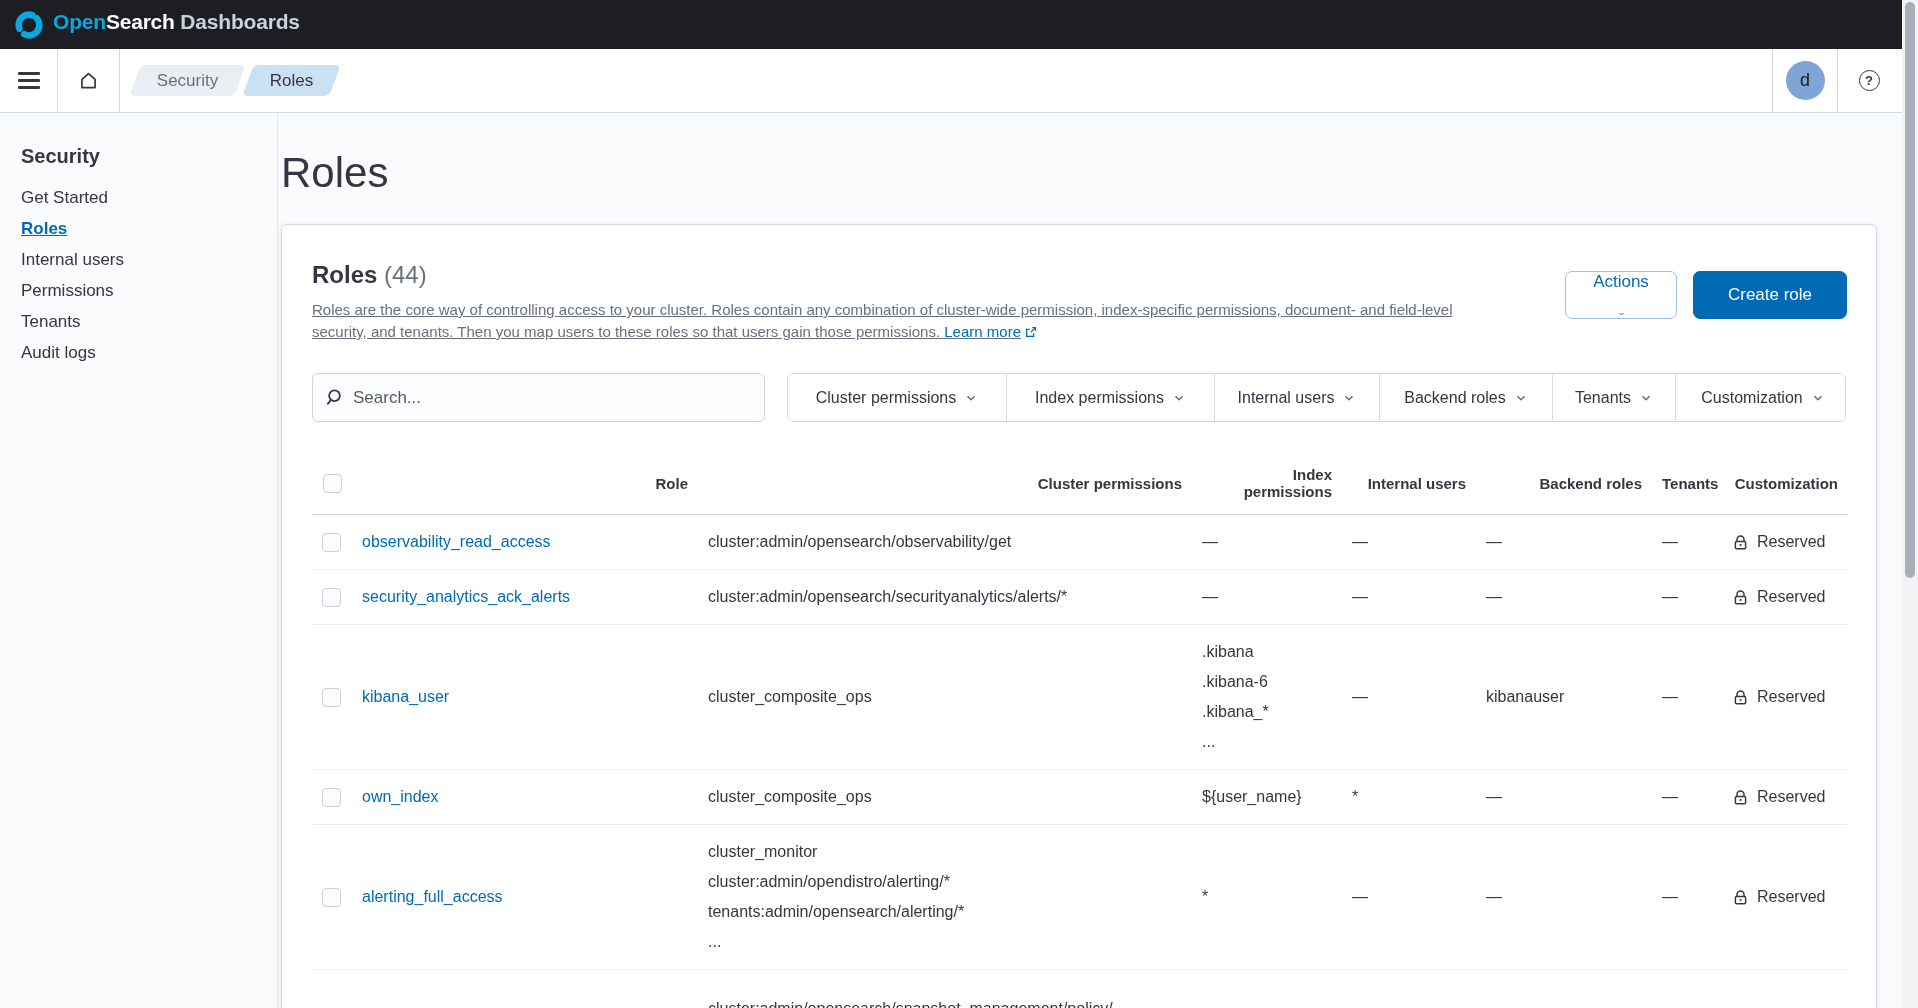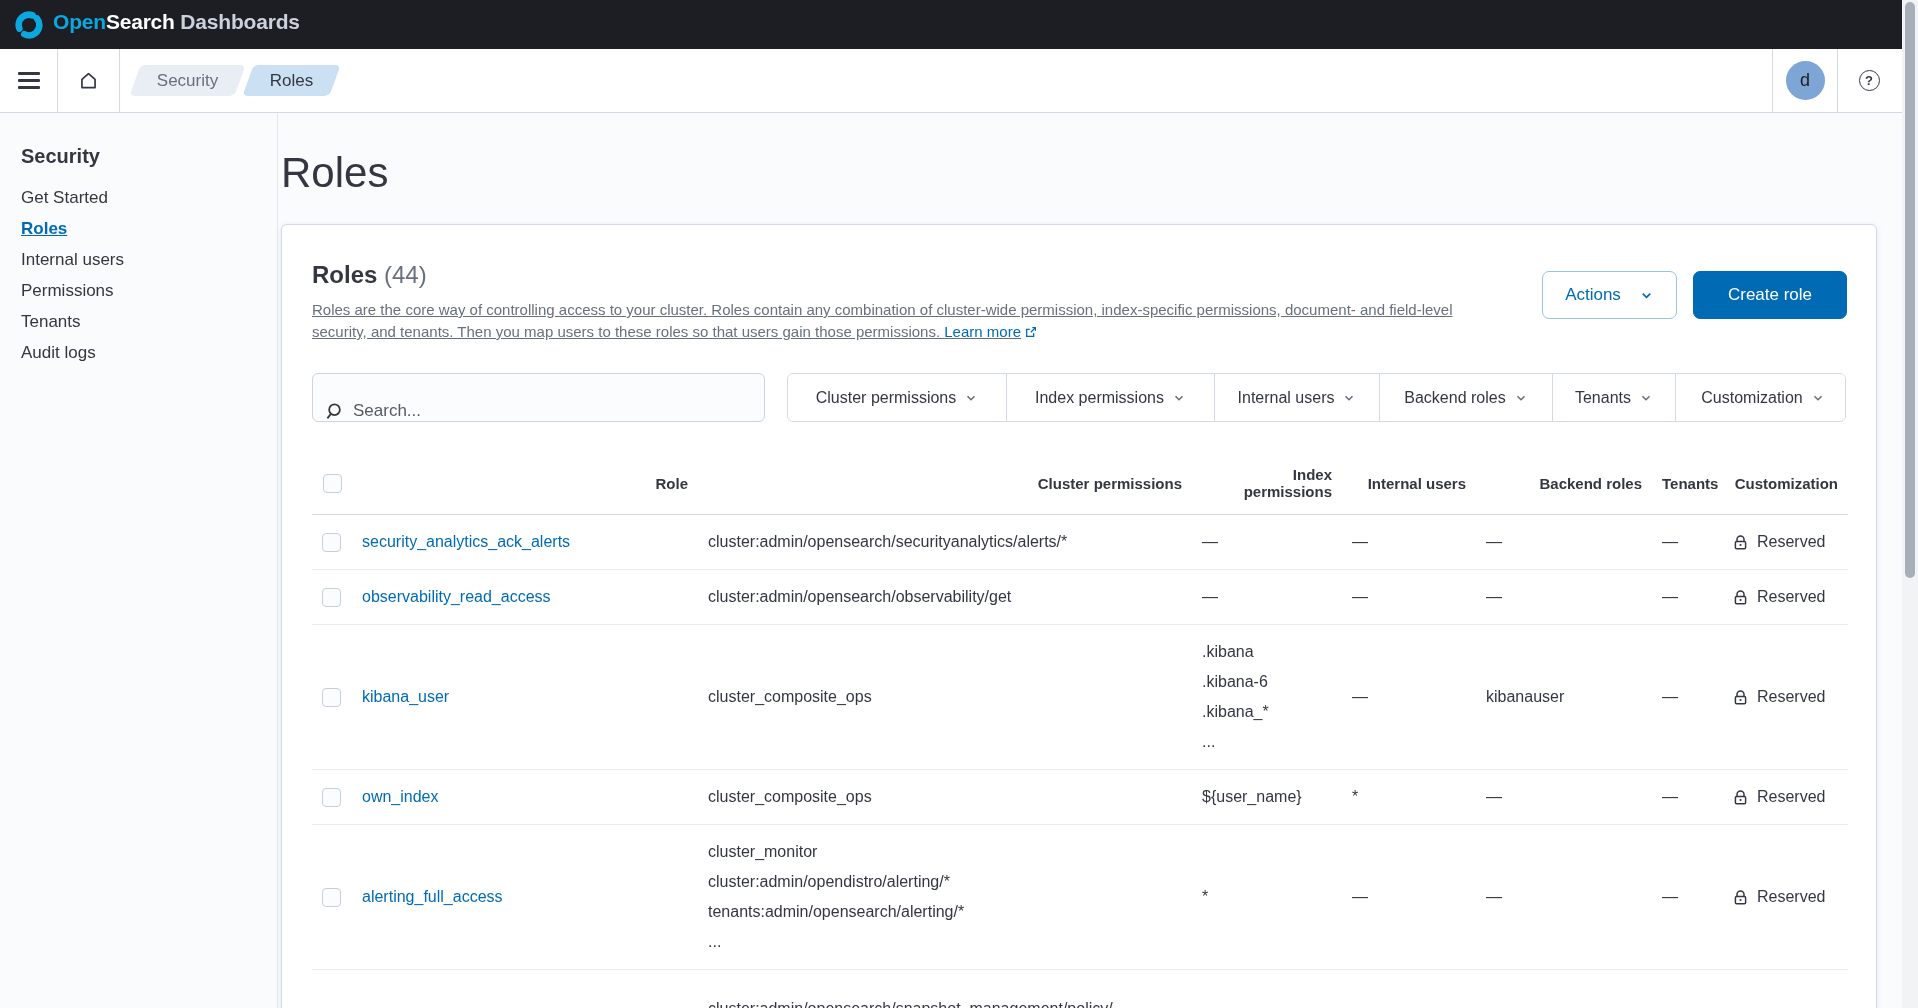--- a/index.html
+++ b/index.html
@@ -80,33 +80,33 @@
   .panel-title .t-count { color:#69707D; font-weight:400;text-align:center; }
   .panel-desc {
     margin-top:10px; width:1185px; font-size:15px; line-height:22px; color:#69707D;text-decoration:underline;
   }
   .learn-more { color:#006BB4; text-decoration:none; cursor:pointer; white-space:nowrap; }
   .learn-more svg { vertical-align:-2px; margin-left:3px; }
 
   .btn { border-radius:7px; font-size:17px; height:48px; display:inline-flex;
          align-items:center; justify-content:center; cursor:pointer; font-weight:500; }
   .btn-actions {
-    position:absolute; top:46px; right:199px; width:135px;
-    background:#FFFFFF; border:1px solid #9CC2E1; color:#006BB4; gap:18px;
+    position:absolute; top:46px; right:199px; width:112px;
+    background:#FFFFFF; border:1px solid #9CC2E1; color:#006BB4; gap:18px;flex-direction:column;
   }
   .btn-create {
     position:absolute; top:46px; right:29px; width:154px;
     background:#006BB4; border:1px solid #006BB4; color:#FFFFFF;
   }
 
   
   .controls { display:flex; margin-top:30px; }
   .search-box {
     width:453px; height:49px; background:#FBFCFD; border:1px solid #CED4DE;
-    border-radius:6px; display:flex; align-items:flex-end; padding:0 12px; gap:9px; flex:none;
+    border-radius:6px; display:flex; align-items:center; padding:0 12px; gap:9px; flex:none;
   }
   .search-box input {
     border:none; outline:none; background:transparent; flex:1;
     font-size:17px; color:#343741; font-family:"Liberation Sans",sans-serif;
   }
   .search-box input::placeholder { color:#555b66; opacity:1; }
   .filter-group {
     margin-left:22px; height:49px; display:flex; border:1px solid #D3DAE6;
     border-radius:6px; overflow:hidden; background:#FFFFFF;
   }
@@ -307,46 +307,46 @@
             <th>Index permissions</th>
             <th>Internal users</th>
             <th>Backend roles</th>
             <th>Tenants</th>
             <th>Customization</th>
           </tr>
         </thead>
       <tbody id="table-body">
           <tr class="roles-row">
             <td class="checkbox-cell"><span class="checkbox"></span></td>
-            <td class="role-cell"><a class="role-link">security_analytics_ack_alerts</a></td>
-            <td class="cluster-cell">
-              <div>cluster:admin/opensearch/securityanalytics/alerts/*</div>
+            <td class="role-cell"><a class="role-link">observability_read_access</a></td>
+            <td class="cluster-cell">
+              <div>cluster:admin/opensearch/observability/get</div>
             </td>
             <td class="index-cell">
               <div>—</div>
             </td>
             <td class="internal-cell">—</td>
             <td class="backend-cell">—</td>
             <td class="tenants-cell">—</td>
             <td class="customization-cell">
               <div class="cust-flex">
                 <svg width="17" height="17" viewBox="0 0 16 16">
                   <path d="M4.7 7V5.2a3.3 3.3 0 0 1 6.6 0V7" fill="none" stroke="#343741" stroke-width="1.4"></path>
                   <rect x="3.2" y="7" width="9.6" height="6.8" rx="1.2" fill="none" stroke="#343741" stroke-width="1.4"></rect>
                   <circle cx="8" cy="10.3" r="1" fill="#343741"></circle>
                 </svg>
                 <span>Reserved</span>
               </div>
             </td>
           </tr>
           <tr class="roles-row">
             <td class="checkbox-cell"><span class="checkbox"></span></td>
-            <td class="role-cell"><a class="role-link">observability_read_access</a></td>
-            <td class="cluster-cell">
-              <div>cluster:admin/opensearch/observability/get</div>
+            <td class="role-cell"><a class="role-link">security_analytics_ack_alerts</a></td>
+            <td class="cluster-cell">
+              <div>cluster:admin/opensearch/securityanalytics/alerts/*</div>
             </td>
             <td class="index-cell">
               <div>—</div>
             </td>
             <td class="internal-cell">—</td>
             <td class="backend-cell">—</td>
             <td class="tenants-cell">—</td>
             <td class="customization-cell">
               <div class="cust-flex">
                 <svg width="17" height="17" viewBox="0 0 16 16">

